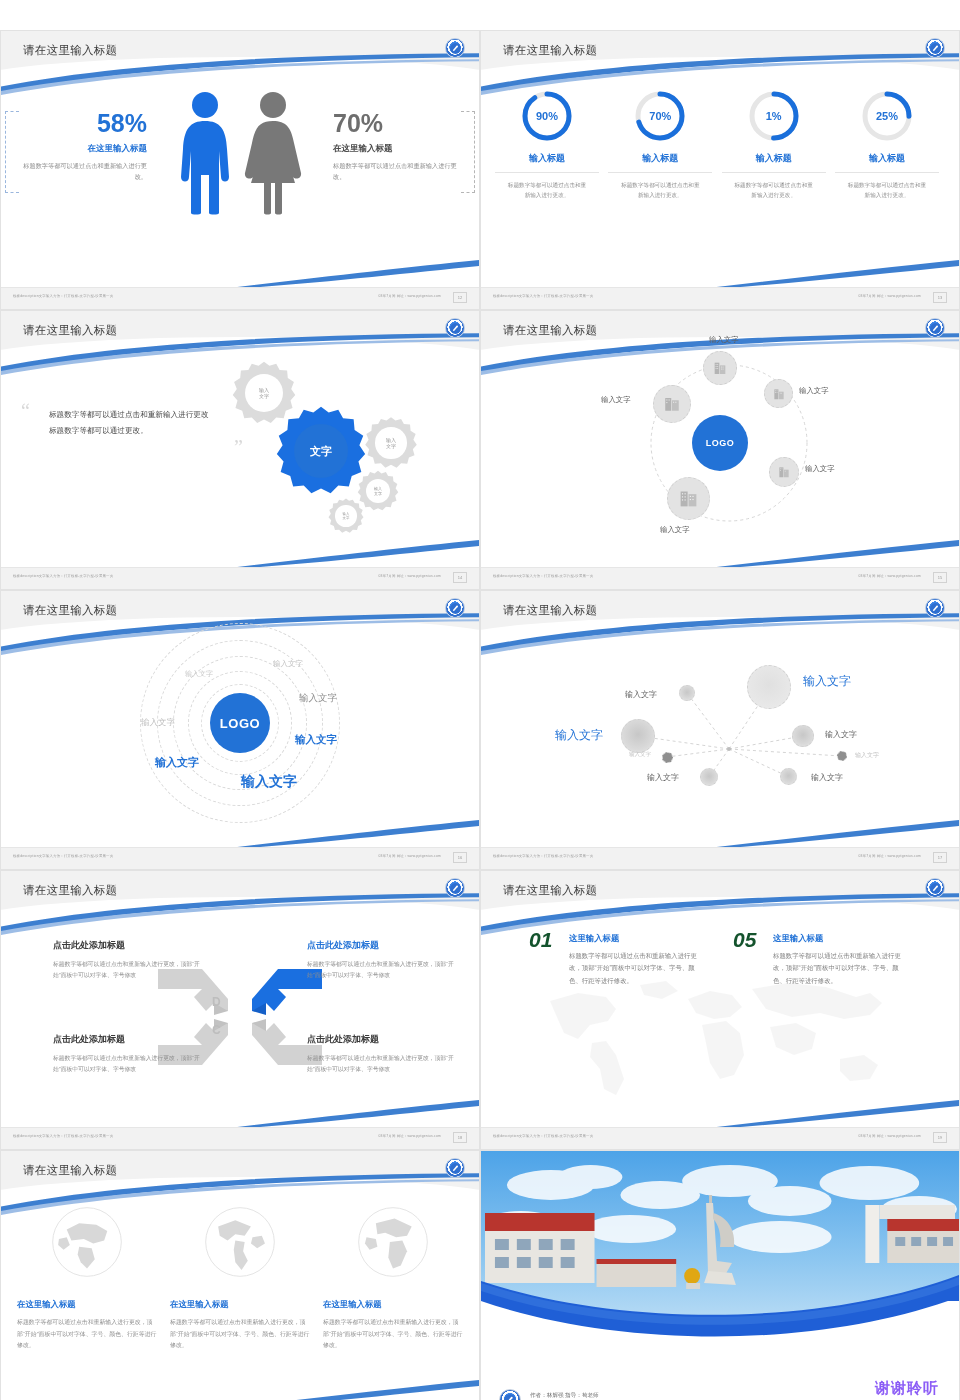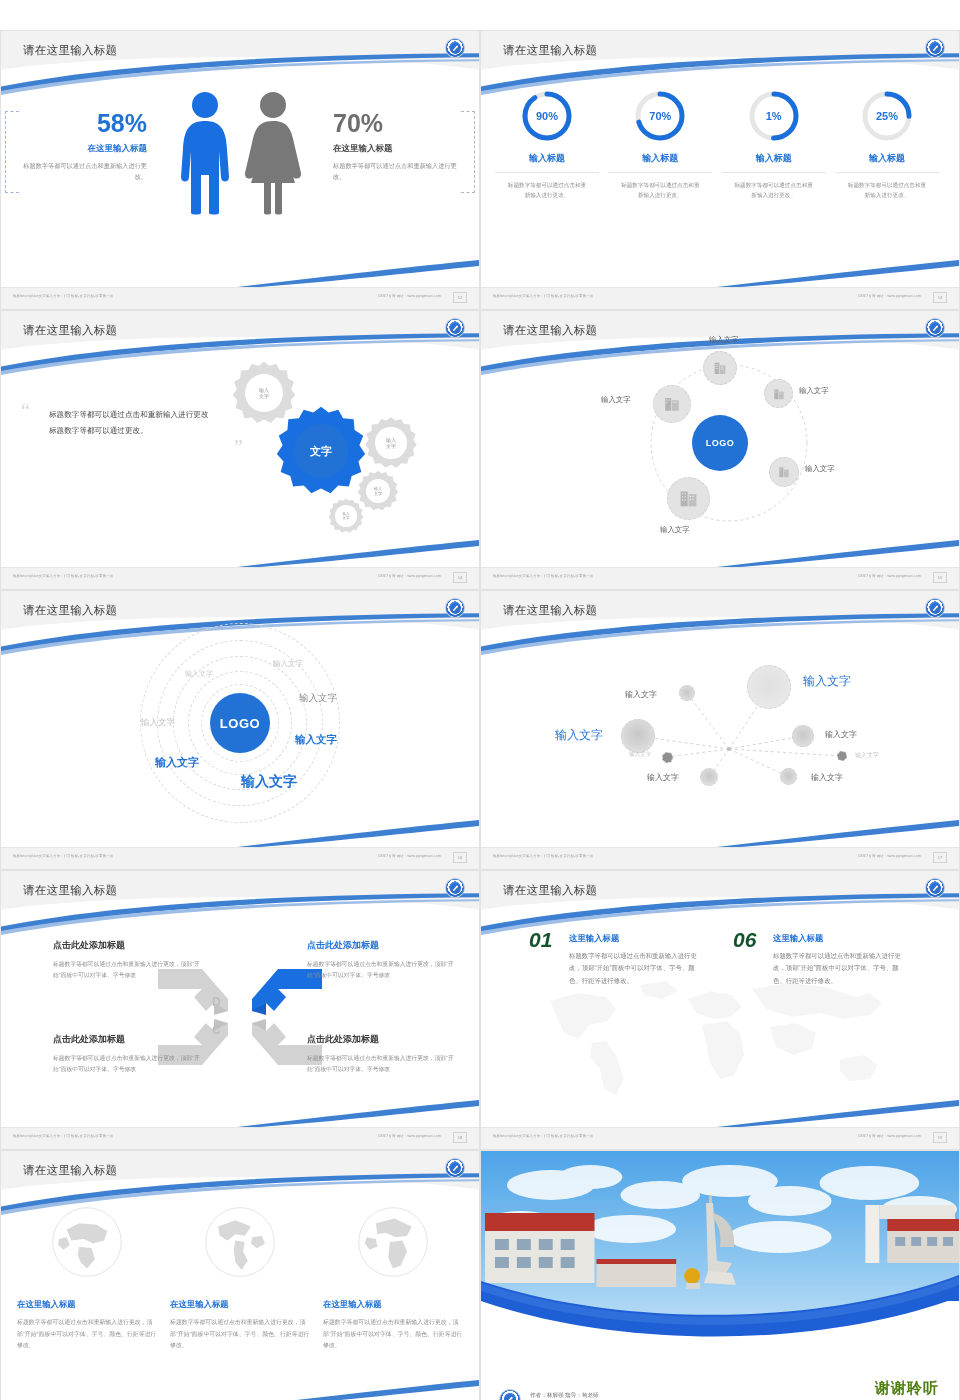--- a/index.html
+++ b/index.html
@@ -170,21 +170,21 @@
   .s10 { background:#fff; }
   .photo { position:absolute; left:0; right:0; top:0; height:196px; overflow:hidden; }
   .photo svg { display:block; width:100%; height:100%; }
   .s10-credit { position:absolute; left:18px; bottom:18px; display:flex; gap:9px; align-items:center; }
   .s10-seal { width:22px; height:22px; border-radius:50%;
     background: radial-gradient(circle at 50% 45%, #3d86e8 0 40%, #ffffff 41% 54%, #2f6fd0 55% 70%, #eef2f8 71% 100%);
     border:1px solid #c3cfe0; display:flex; align-items:center; justify-content:center; }
   .s10-seal svg { width:14px; height:14px; }
   .s10-lines div { font-size:5.6px; color:#6d6d6d; line-height:1.85; white-space:nowrap; }
   .s10-thanks { position:absolute; right:20px; bottom:18px; text-align:right; }
-  .s10-cn { font-size:15px; font-weight:bold; color:#4d7c0f; letter-spacing:1px; }
+  .s10-cn { font-size:15px; font-weight:bold; color:#8b5cf6; letter-spacing:1px; }
   .s10-en { font-size:10px; color:#3c3c3c; margin-top:2px; letter-spacing:.4px; }
 </style>
 </head>
 <body>
 
 <div class="deck">
 
   <div class="slide">
     <div class="slide-inner">
       <div class="body-curve"></div>
@@ -747,21 +747,21 @@
           </g>
         </svg>
       </div>
 
       <div class="s8-col" style="left:48px;">
         <div class="s8-num">01</div>
         <div class="s8-h">这里输入标题</div>
         <div class="s8-p">标题数字等都可以通过点击和重新输入进行更改，顶部“开始”面板中可以对字体、字号、颜色、行距等进行修改。</div>
       </div>
       <div class="s8-col" style="left:252px;">
-        <div class="s8-num">06</div>
+        <div class="s8-num">05</div>
         <div class="s8-h">这里输入标题</div>
         <div class="s8-p">标题数字等都可以通过点击和重新输入进行更改，顶部“开始”面板中可以对字体、字号、颜色、行距等进行修改。</div>
       </div>
 
       <div class="footer">
         <div class="footer-left">模板description文字输入方法：打开模板-文字片型-设置第一页</div>
         <div class="footer-right">03年7月间  网址：www.pptgenius.com</div>
         <div class="footer-page">19</div>
       </div>
     </div>

